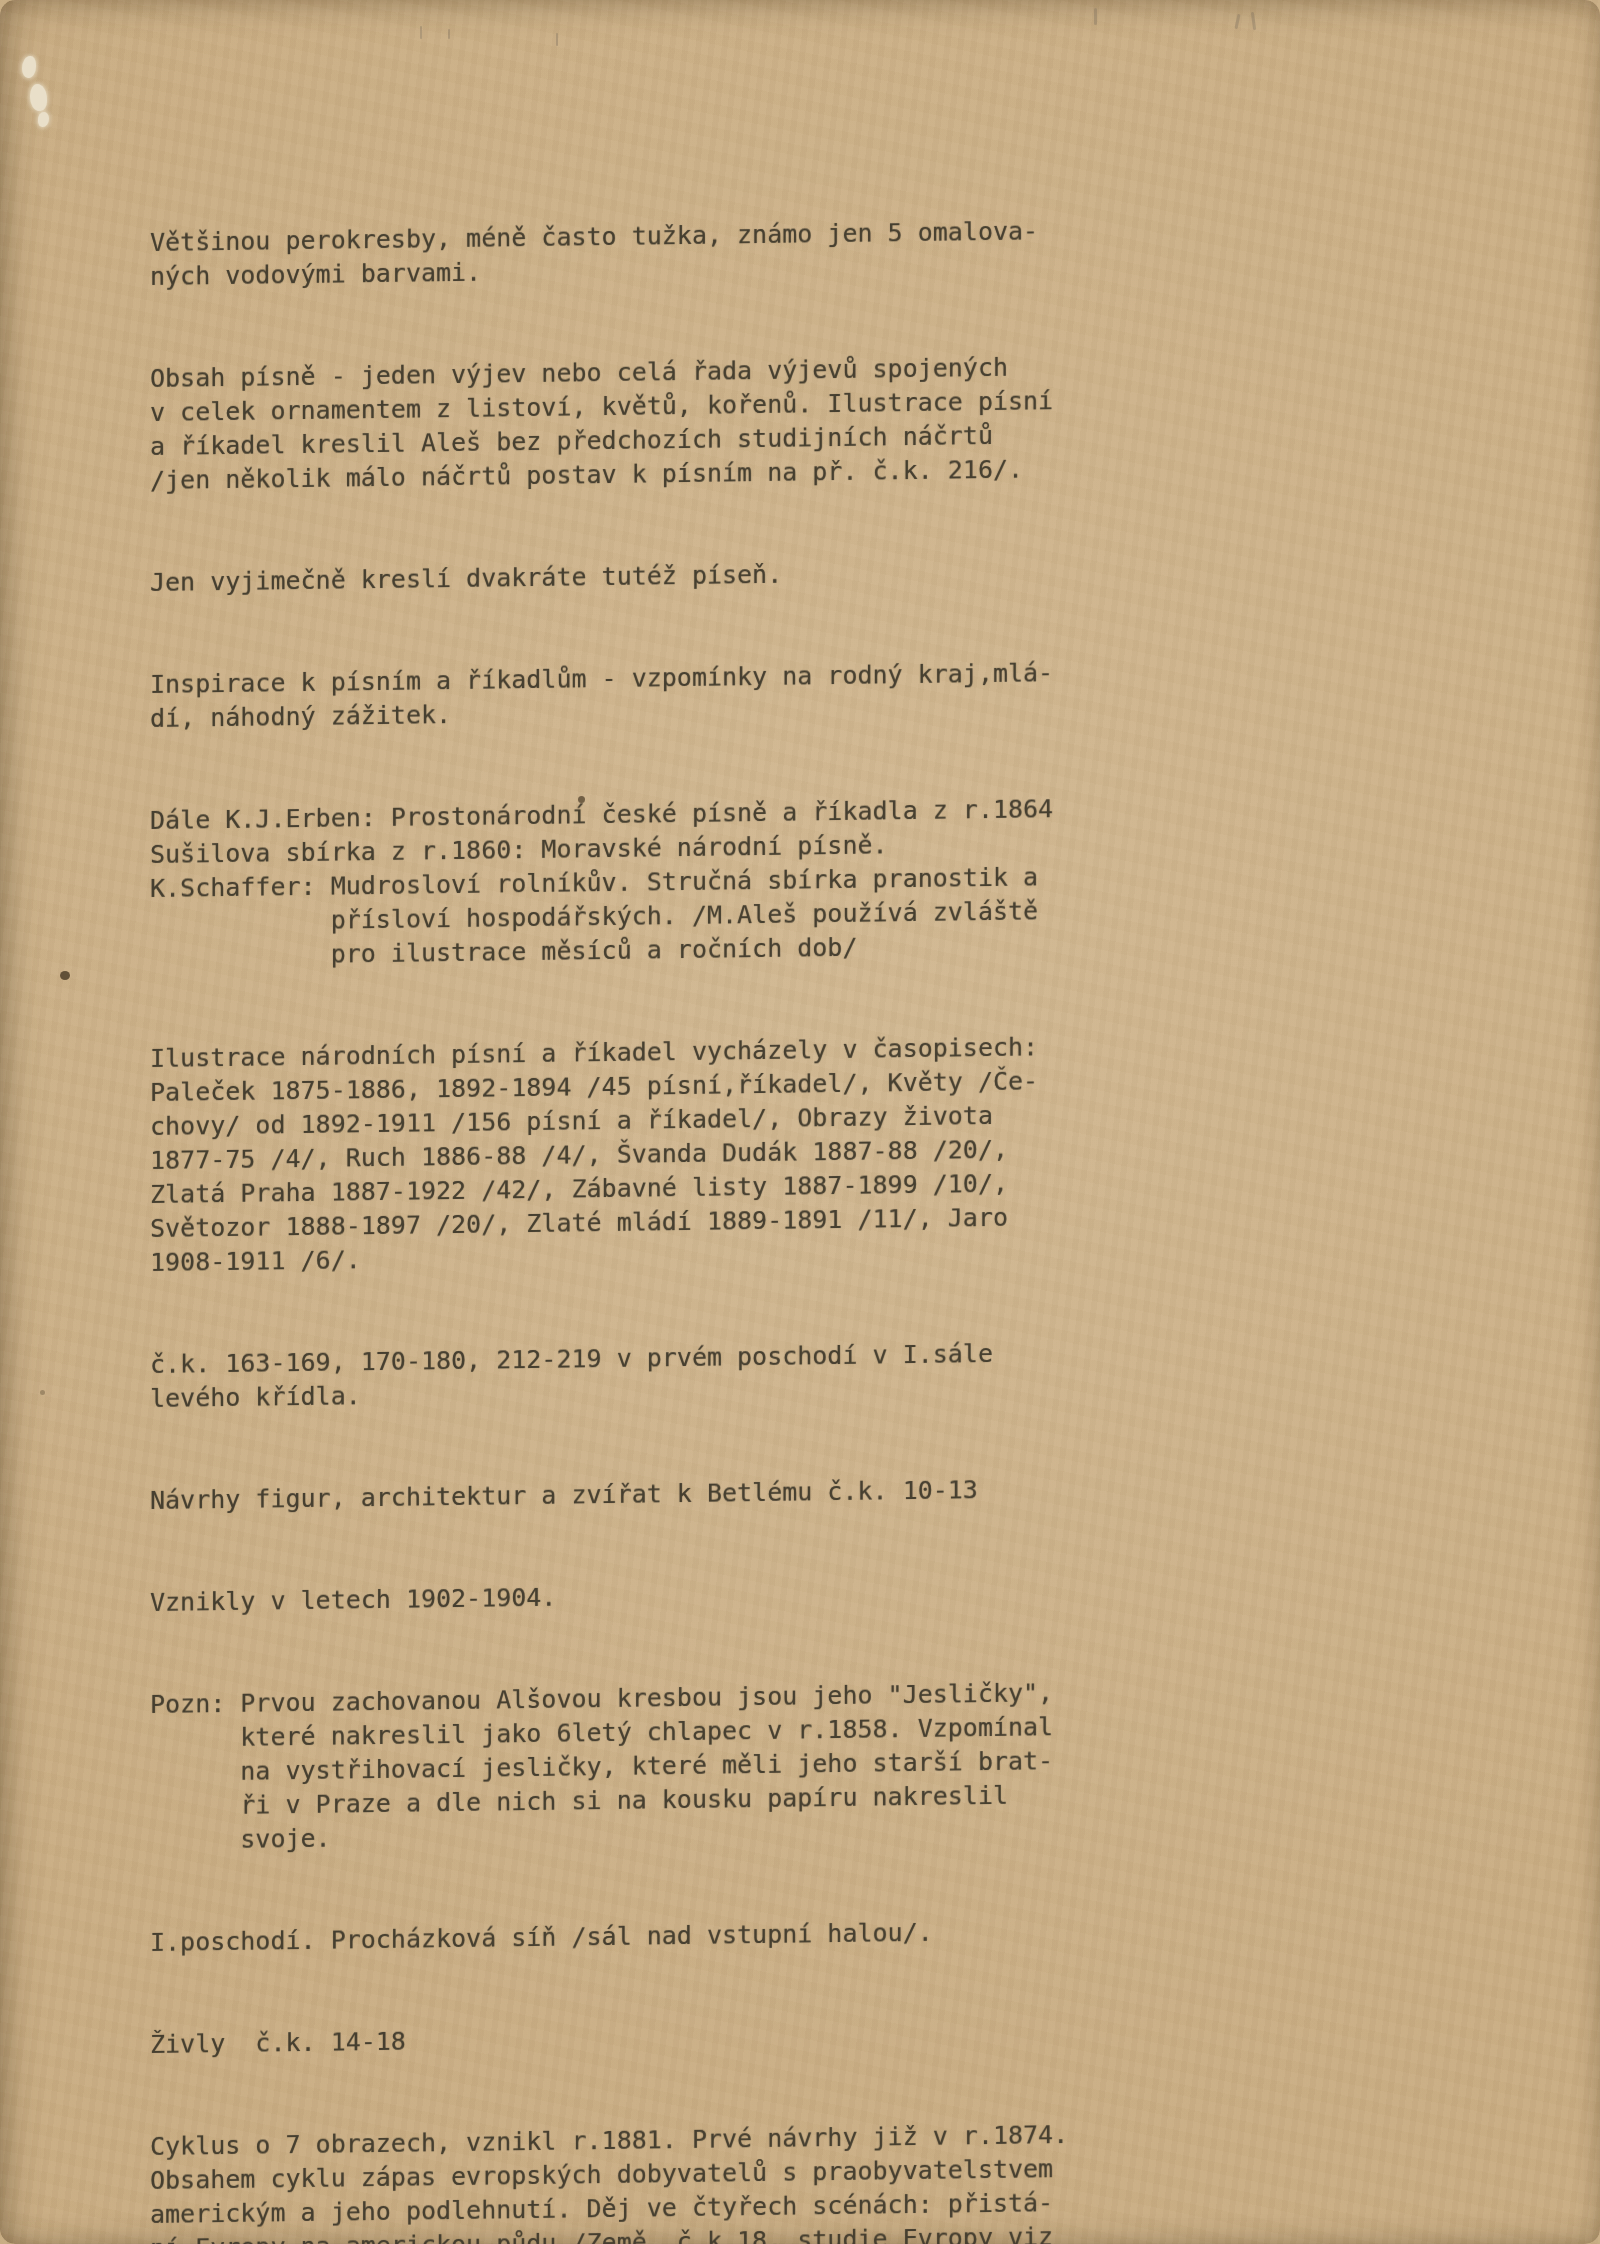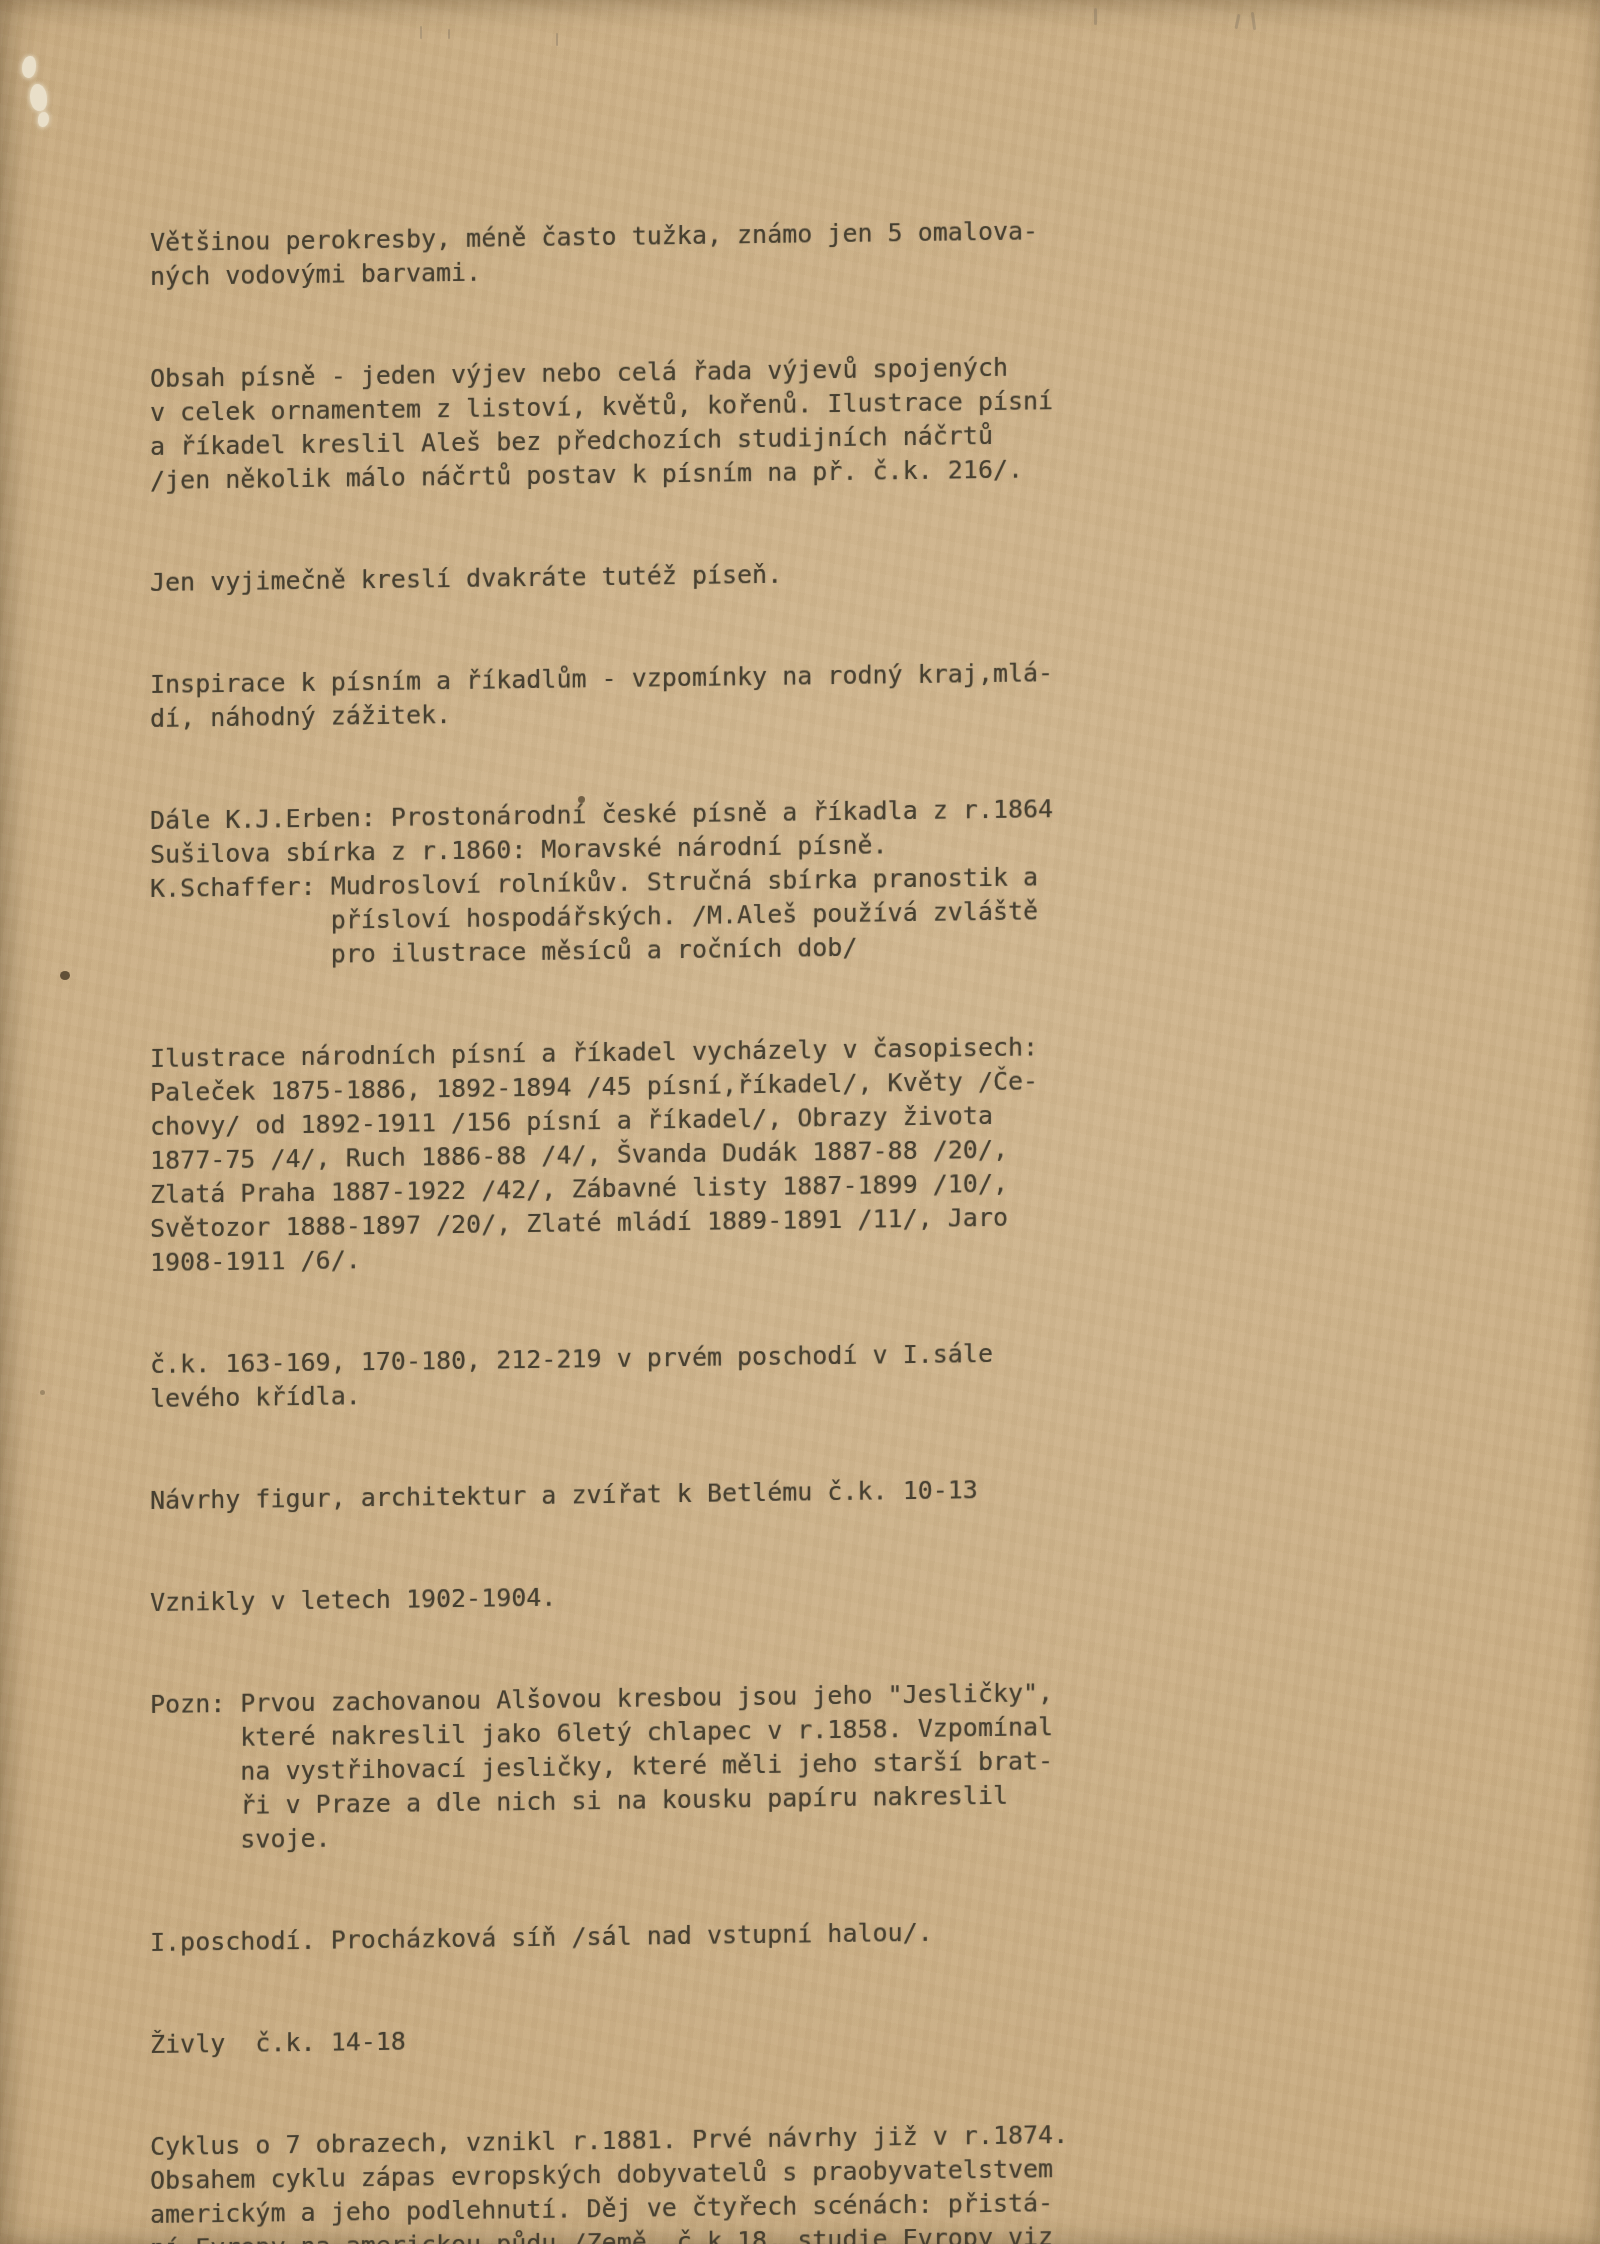--- a/index.html
+++ b/index.html
@@ -11,20 +11,21 @@
   .page{
     position:absolute;inset:0;
     background:
       radial-gradient(ellipse 120% 90% at 55% 38%, rgba(255,243,216,0.10), rgba(0,0,0,0) 62%),
       radial-gradient(ellipse 150% 120% at 50% 50%, #ccb28a 0%, #c8ab80 60%, #ba9d70 100%);
     box-shadow:
       inset 20px 0 36px -14px rgba(82,62,36,0.38),
       inset -12px 0 28px -14px rgba(82,62,36,0.20),
       inset 0 16px 34px -14px rgba(82,62,36,0.28),
       inset 0 -14px 30px -14px rgba(82,62,36,0.22);
+    border-radius: 15px;
   }
   .page::before{
     content:"";position:absolute;inset:0;pointer-events:none;
     background:
       repeating-linear-gradient(97deg, rgba(255,255,255,0.020) 0 7px, rgba(0,0,0,0.016) 7px 13px),
       repeating-linear-gradient(12deg, rgba(120,90,50,0.020) 0 11px, rgba(255,255,255,0.014) 11px 23px);
   }
   .text{
     position:absolute;left:150px;top:158px;width:1100px;
     font-size:25px;line-height:34px;

